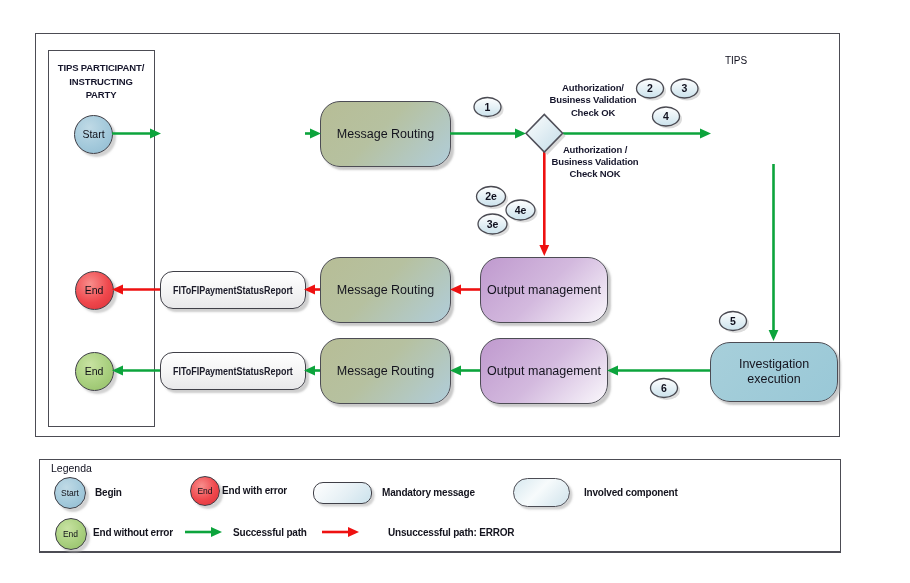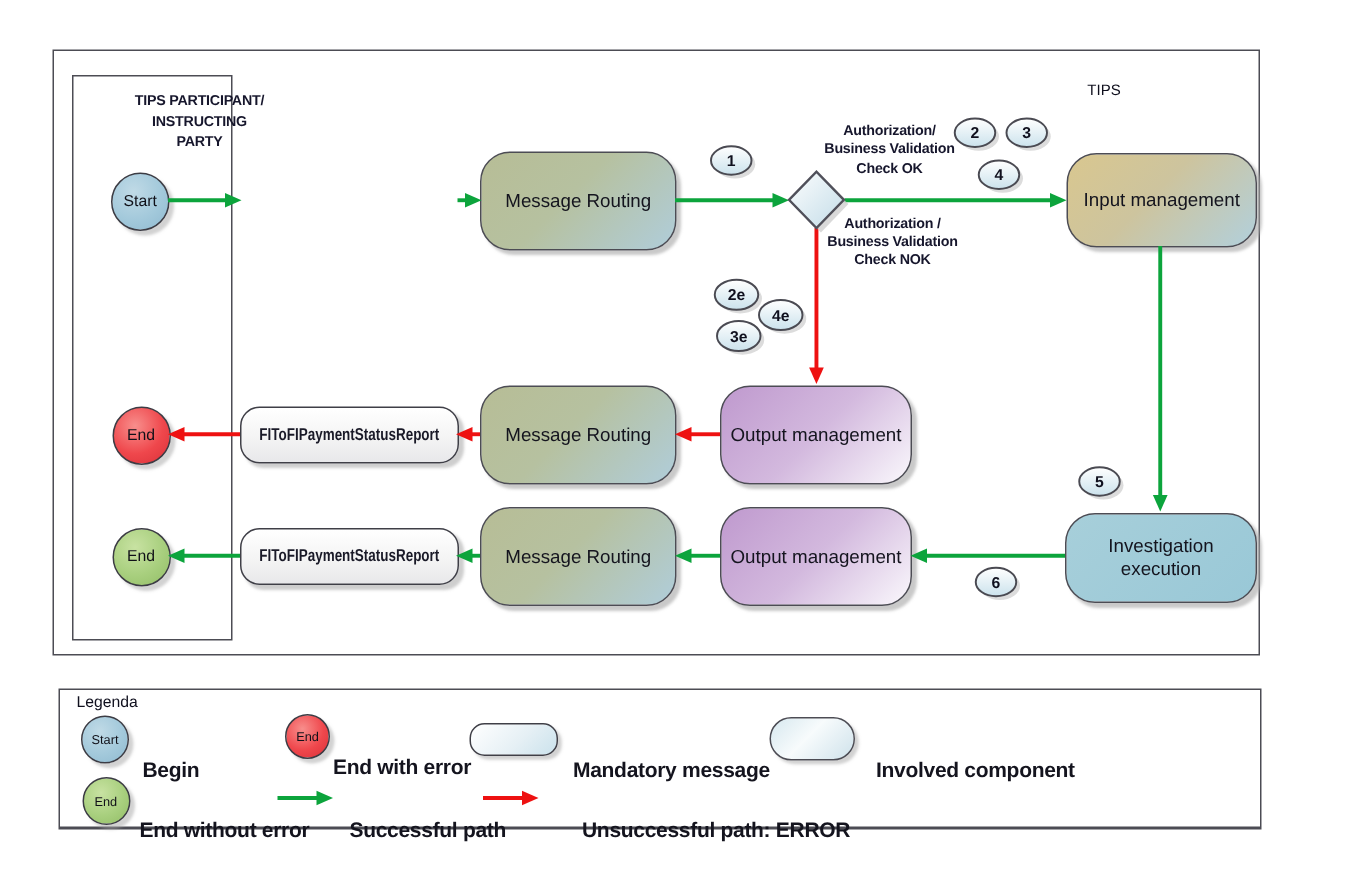--- a/index.html
+++ b/index.html
@@ -12,32 +12,32 @@
   .pill{position:absolute;border:1px solid #3f3f47;border-radius:13px;
         background:linear-gradient(180deg,#ffffff 0%,#f4f4f4 55%,#e8e8ea 100%);
         box-shadow:3px 3px 2px rgba(165,165,165,.55);
         display:flex;align-items:center;justify-content:center;
         font-size:11.5px;font-weight:700;color:#1a1a28;}
   .circ{position:absolute;border-radius:50%;border:1px solid #3c3c44;
         box-shadow:3px 3px 2px rgba(165,165,165,.5);
         display:flex;align-items:center;justify-content:center;
         font-size:10.5px;color:#101018;}
   .lbl{position:absolute;font-size:9.5px;font-weight:700;color:#16162c;text-align:center;line-height:12.4px;letter-spacing:-0.15px;}
-  .ltxt{position:absolute;font-size:14px;font-weight:700;color:#14141e;white-space:nowrap;letter-spacing:-0.2px;margin-top:18px;}
+  .ltxt{position:absolute;font-size:10px;font-weight:700;color:#14141e;white-space:nowrap;letter-spacing:-0.2px;}
   svg{position:absolute;left:0;top:0;}
 </style>
 </head>
 <body>
 <div id="page">
 
 
   <div style="position:absolute;left:35px;top:33px;width:803px;height:402px;border:1px solid #4c4c54;"></div>
 
   <div style="position:absolute;left:48px;top:50px;width:105px;height:375px;border:1px solid #4c4c54;"></div>
-  <div class="lbl" style="left:50px;top:61px;width:102px;line-height:13.5px;font-size:9.5px;margin-left:32px;">TIPS PARTICIPANT/<br>INSTRUCTING<br>PARTY</div>
+  <div class="lbl" style="left:50px;top:61px;width:102px;line-height:13.5px;font-size:9.5px;">TIPS PARTICIPANT/<br>INSTRUCTING<br>PARTY</div>
 
   <div style="position:absolute;left:686px;top:55px;width:100px;text-align:center;font-size:10px;font-weight:400;color:#10101e;">TIPS</div>
 
   <div class="circ" style="left:74px;top:114.5px;width:37px;height:37px;
        background:radial-gradient(circle at 38% 32%, #c0dae6 0%, #a3c9db 55%, #8fbad0 100%);">Start</div>
   <div class="circ" style="left:74.5px;top:270.5px;width:37px;height:37px;
        background:radial-gradient(circle at 38% 32%, #f88e8c 0%, #ef474c 55%, #d93038 100%);">End</div>
   <div class="circ" style="left:74.5px;top:351.5px;width:37px;height:37px;
        background:radial-gradient(circle at 38% 32%, #c8e2a2 0%, #a8cf7e 55%, #92bd66 100%);">End</div>
 
@@ -53,22 +53,20 @@
   <div class="box" style="left:320px;top:257px;width:129px;height:64px;
        background:linear-gradient(135deg,#b7bd96 0%,#b6c1a0 45%,#b0cdda 100%);">Message Routing</div>
   <div class="box" style="left:320px;top:338px;width:129px;height:64px;
        background:linear-gradient(135deg,#b7bd96 0%,#b6c1a0 45%,#b0cdda 100%);">Message Routing</div>
 
   <div class="box" style="left:480px;top:257px;width:126px;height:64px;
        background:linear-gradient(135deg,#bf99ce 0%,#d3b9de 50%,#faf8fc 100%);">Output management</div>
   <div class="box" style="left:480px;top:338px;width:126px;height:64px;
        background:linear-gradient(135deg,#bf99ce 0%,#d3b9de 50%,#faf8fc 100%);">Output management</div>
 
-  <div class="box" style="left:711px;top:102px;width:125px;height:61px;
-       background:linear-gradient(135deg,#d9c78f 0%,#cdc49e 45%,#b2d0dc 100%);">Input management</div>
 
   <div class="box" style="left:710px;top:342px;width:126px;height:58px;
        background:linear-gradient(135deg,#a7cfda 0%,#99c8d7 100%);">Investigation<br>execution</div>
 
   <div class="lbl" style="left:542px;top:82px;width:102px;">Authorization/<br>Business Validation<br>Check OK</div>
   <div class="lbl" style="left:544px;top:143.5px;width:102px;">Authorization /<br>Business Validation<br>Check NOK</div>
 
   <svg width="910" height="583" viewBox="0 0 910 583">
     <defs>
       <linearGradient id="dia" x1="0" y1="0" x2="1" y2="1">

